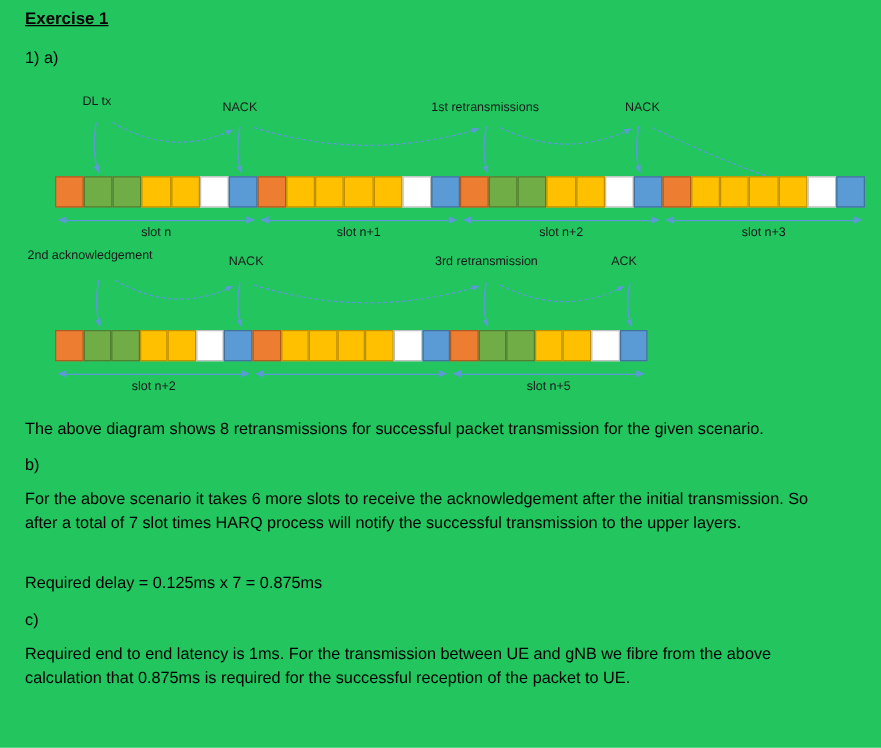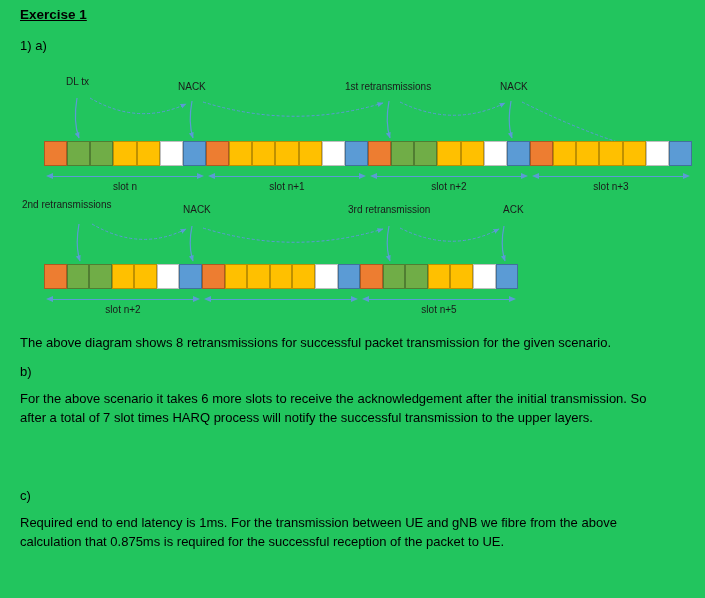--- a/index.html
+++ b/index.html
@@ -125,24 +125,24 @@
       <div class="slot-seg">
         <div class="dbl">
             <span class="ah l"></span>
             <span class="ln"></span>
             <span class="ah r"></span>
           </div>
         <div class="slot-label">slot n+3</div>
       </div>
     </div>
 
-    <div class="evt" style="left:22px;top:131px">2nd retransmissions</div>
+    <div class="evt" style="left:22px;top:131px">2nd acknowledgement</div>
     <div class="evt" style="left:183px;top:136px">NACK</div>
     <div class="evt" style="left:348px;top:136px">3rd retransmission</div>
-    <div class="evt" style="left:503px;top:136px">ACK</div>
+    <div class="evt" style="left:489px;top:136px">ACK</div>
 
     <div class="strip" style="left:44px;top:196px;width:474px">
         <div class="cell" style="background: rgb(237, 125, 49); border-color: rgb(174, 90, 33);"></div>
         <div class="cell" style="background: rgb(112, 173, 71); border-color: rgb(80, 126, 50);"></div>
         <div class="cell" style="background: rgb(112, 173, 71); border-color: rgb(80, 126, 50);"></div>
         <div class="cell" style="background: rgb(255, 192, 0); border-color: rgb(191, 144, 0);"></div>
         <div class="cell" style="background: rgb(255, 192, 0); border-color: rgb(191, 144, 0);"></div>
         <div class="cell" style="background: rgb(255, 255, 255); border-color: rgb(191, 191, 191);"></div>
         <div class="cell" style="background: rgb(91, 155, 213); border-color: rgb(65, 113, 156);"></div>
         <div class="cell" style="background: rgb(237, 125, 49); border-color: rgb(174, 90, 33);"></div>
@@ -185,16 +185,17 @@
           </div>
         <div class="slot-label">slot n+5</div>
       </div>
     </div>
 
   </div>
 
   <p class="para" style="top:333px">The above diagram shows 8 retransmissions for successful packet transmission for the given scenario.</p>
   <p class="para" style="top:362px">b)</p>
   <p class="para" style="top:389px">For the above scenario it takes 6 more slots to receive the acknowledgement after the initial transmission. So after a total of 7 slot times HARQ process will notify the successful transmission to the upper layers.</p>
+  <p class="para" style="top:456px">Required delay = 0.125ms x 7 = 0.875ms</p>
   <p class="para" style="top:486px">c)</p>
   <p class="para" style="top:513px">Required end to end latency is 1ms. For the transmission between UE and gNB we fibre from the above calculation that 0.875ms is required for the successful reception of the packet to UE.</p>
 
 </div>
 
 </body></html>

